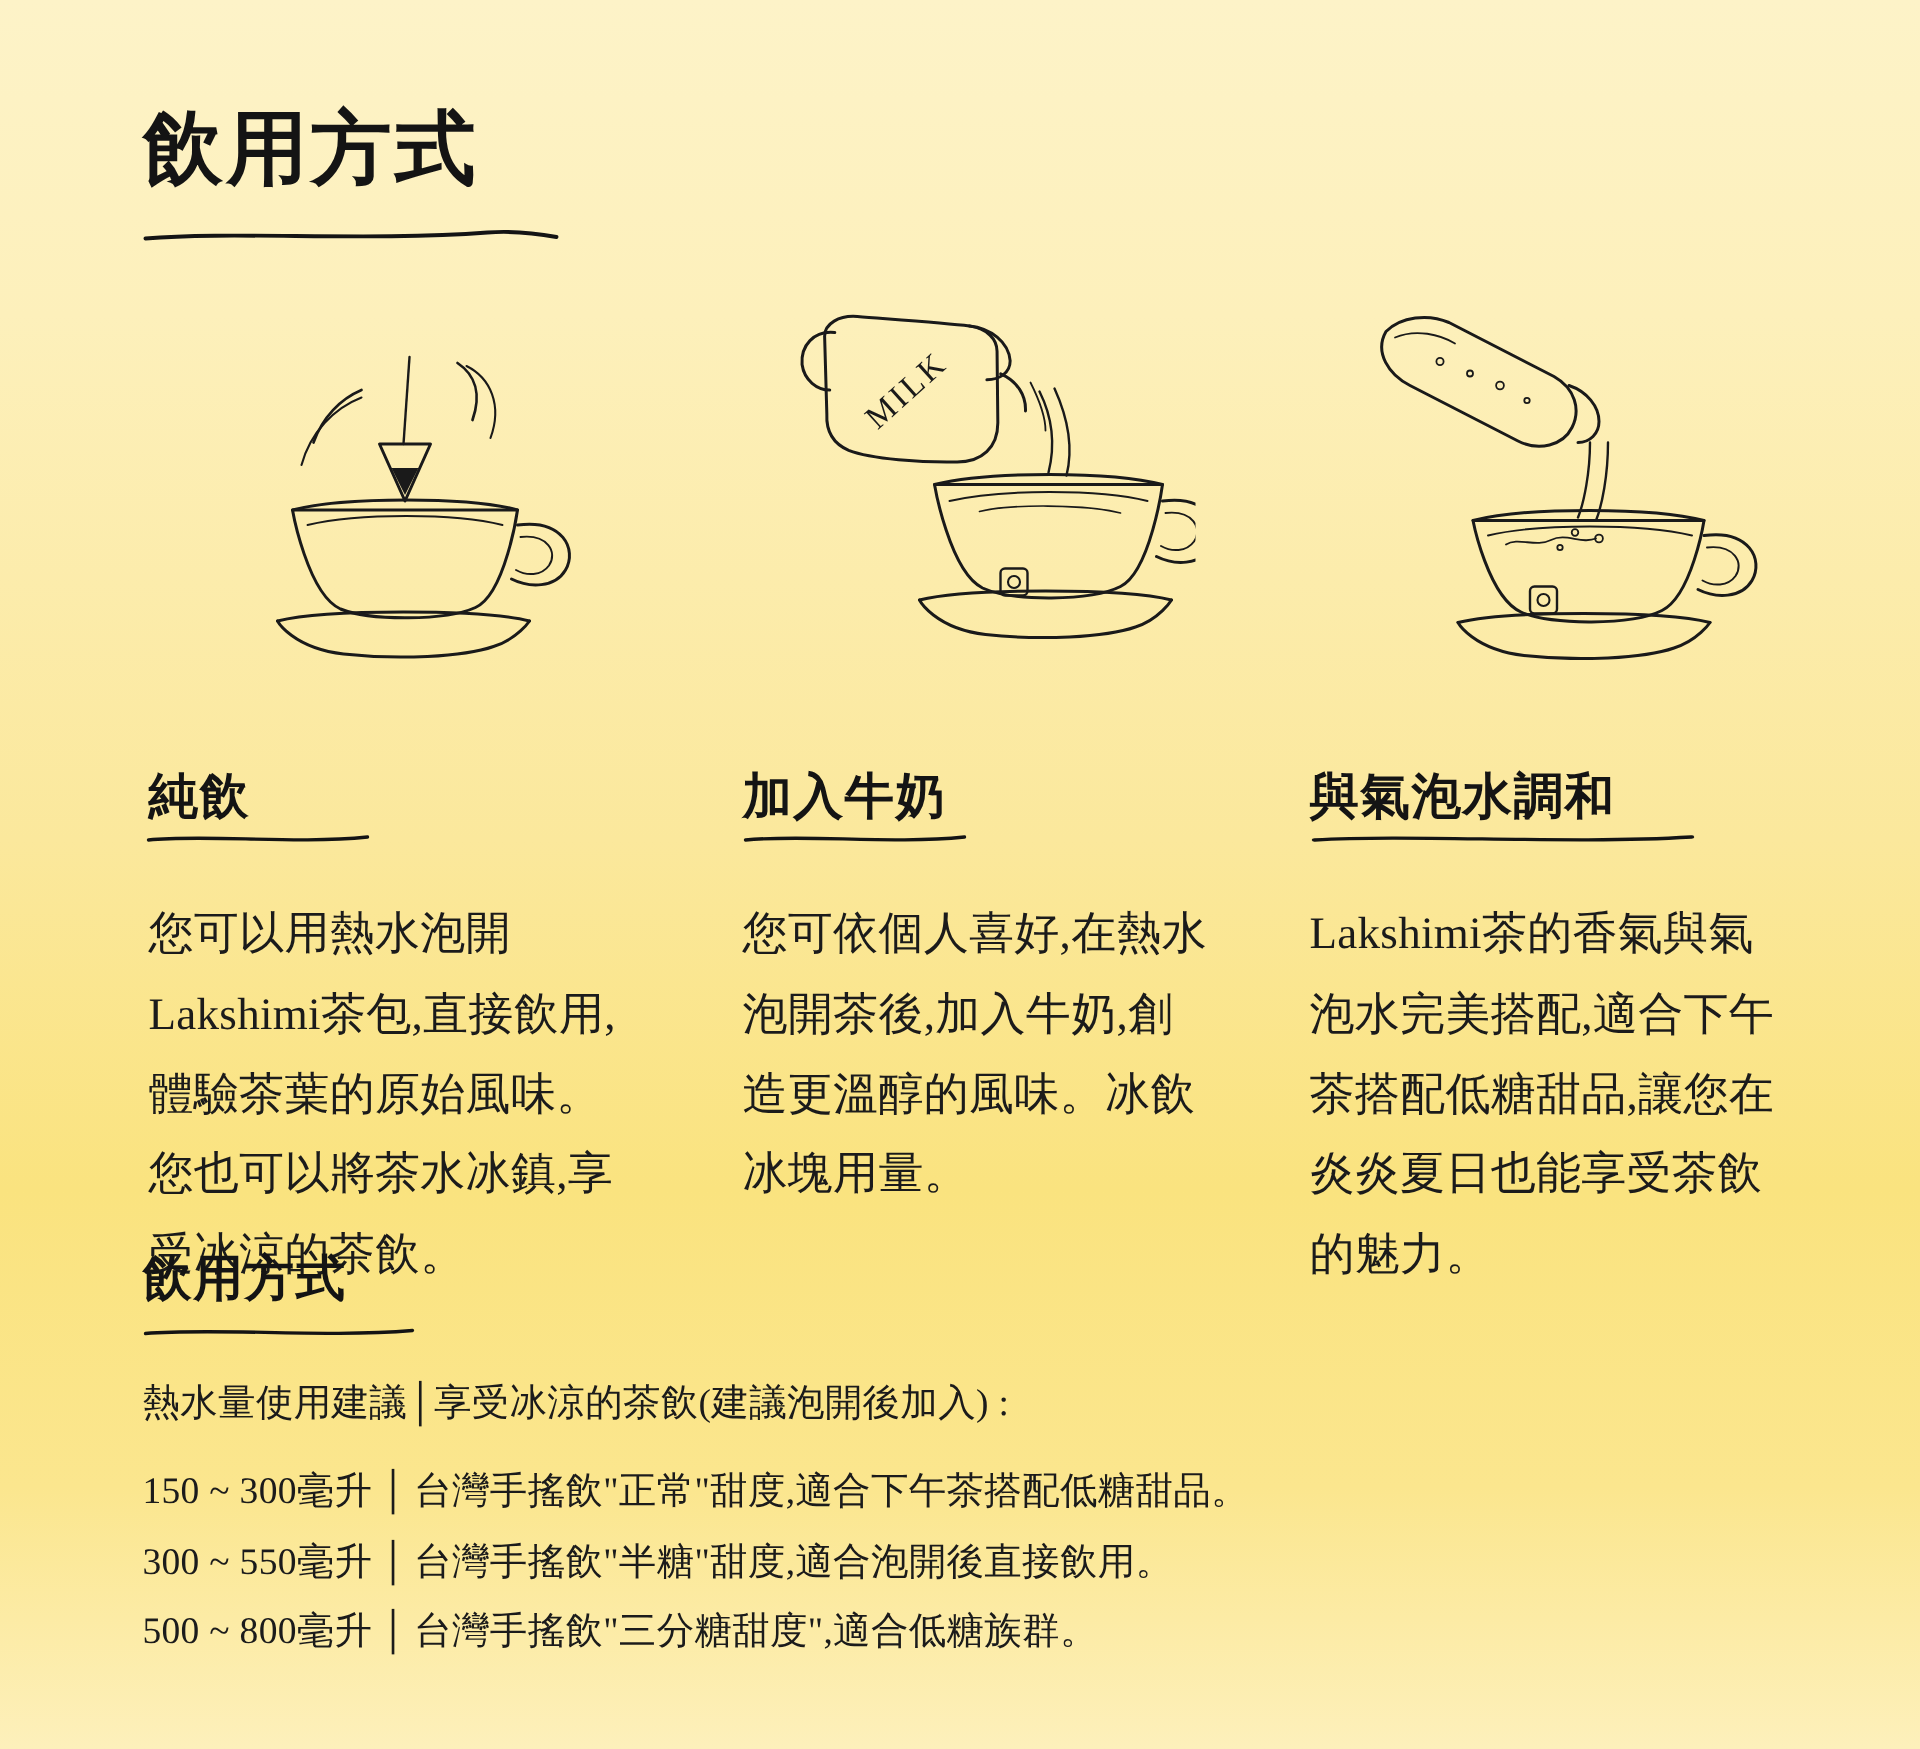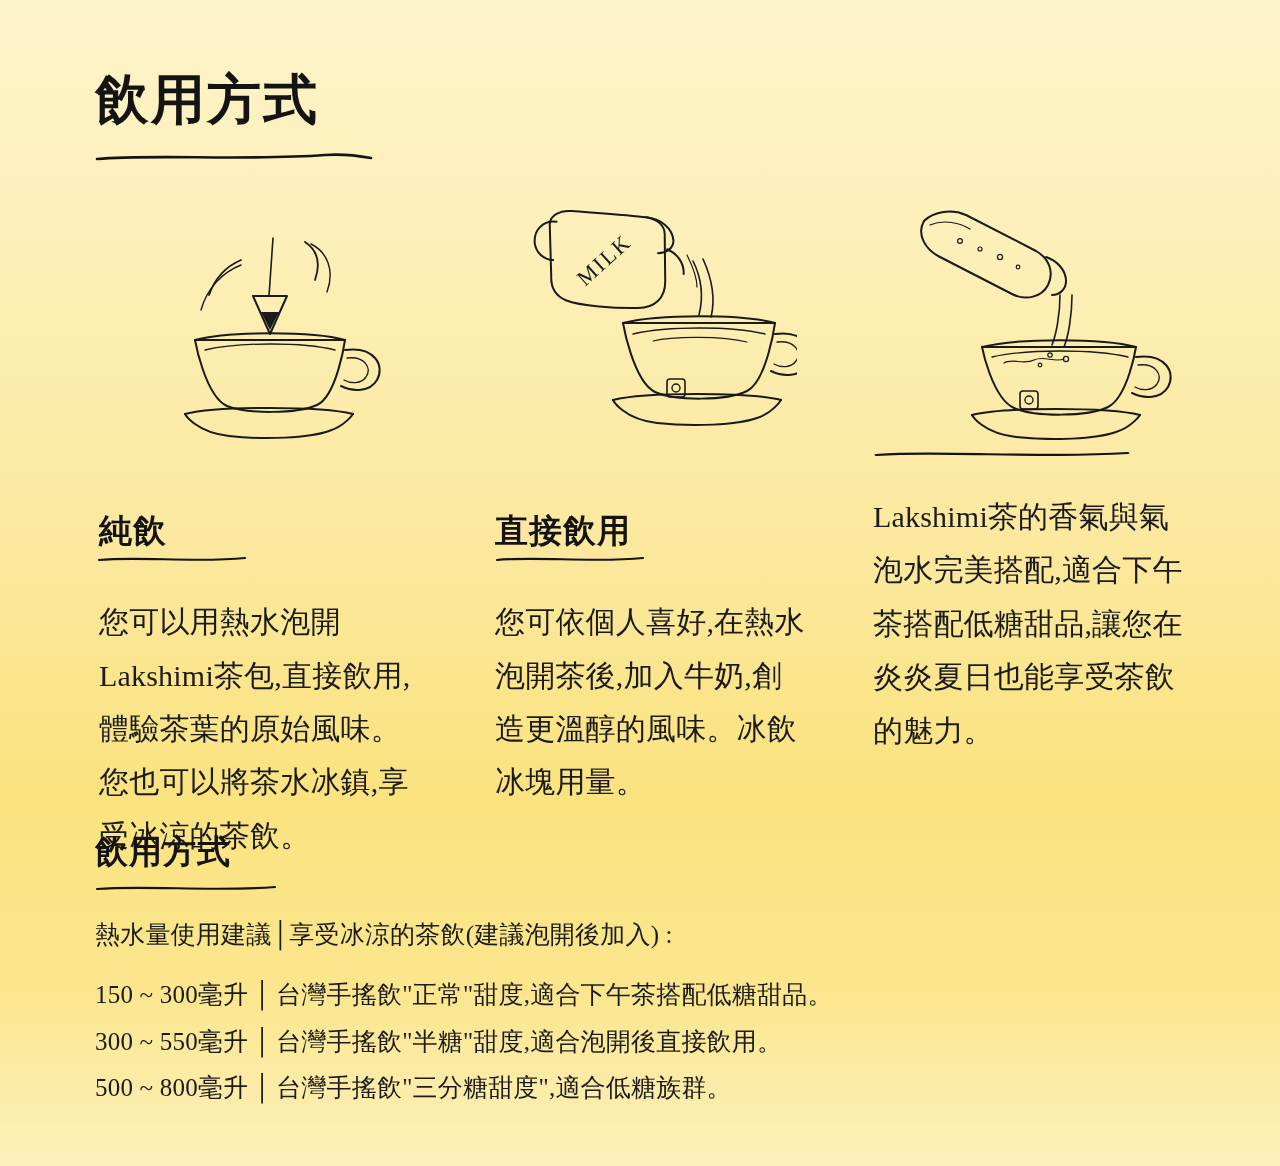--- a/index.html
+++ b/index.html
@@ -213,21 +213,21 @@
             <path d="M248,139 C278,135 288,155 280,170 C273,182 256,182 244,176"></path>
             <path d="M250,147 C268,145 275,157 269,166 C264,173 254,173 247,169" stroke-width="1.3"></path>
 
             <rect x="140" y="184" width="18" height="18" rx="3" stroke-width="1.6"></rect>
             <circle cx="149" cy="193" r="4" stroke-width="1.4"></circle>
 
             <path d="M86,205 C86,205 96,224 130,228 C166,232 210,230 230,223 C246,218 254,205 254,205"></path>
             <path d="M86,205 C118,197 222,197 254,205"></path>
           </svg>
         </div>
-        <div class="col-title">直接飲用</div>
+        <div class="col-title">加入牛奶</div>
         <svg class="col-underline" viewBox="0 0 150 8" preserveAspectRatio="none">
           <path d="M2,5 C40,1 100,8 148,3" stroke="#141414" stroke-width="2.2" fill="none" stroke-linecap="round"></path>
         </svg>
         <div class="col-body">您可依個人喜好,在熱水泡開茶後,加入牛奶,創造更溫醇的風味。冰飲冰塊用量。</div>
       </div>
 
       <div class="col col-3">
         <div class="illus">
           <svg width="280" height="245" viewBox="0 0 280 245" fill="none" stroke="#1a1a1a" stroke-width="2" stroke-linecap="round" stroke-linejoin="round">
 
@@ -255,20 +255,21 @@
             <path d="M236,162 C266,158 276,178 268,192 C261,204 244,204 232,198"></path>
             <path d="M238,170 C256,168 263,180 257,189 C252,196 242,196 235,192" stroke-width="1.3"></path>
 
             <rect x="120" y="196" width="18" height="18" rx="3" stroke-width="1.6"></rect>
             <circle cx="129" cy="205" r="4" stroke-width="1.4"></circle>
 
             <path d="M72,220 C72,220 82,238 116,242 C152,246 196,244 216,237 C232,232 240,220 240,220"></path>
             <path d="M72,220 C104,212 208,212 240,220"></path>
           </svg>
         </div>
+        <div class="col-title">與氣泡水調和</div>
         <svg class="col-underline" viewBox="0 0 150 8" preserveAspectRatio="none" style="width:258px;">
           <path d="M2,5 C40,1 100,8 148,3" stroke="#141414" stroke-width="2.2" fill="none" stroke-linecap="round"></path>
         </svg>
         <div class="col-body">Lakshimi茶的香氣與氣泡水完美搭配,適合下午茶搭配低糖甜品,讓您在炎炎夏日也能享受茶飲的魅力。</div>
       </div>
 
     </div>
 
     <div class="sugg-title">飲用方式</div>
     <svg class="sugg-underline" viewBox="0 0 182 8" preserveAspectRatio="none">

